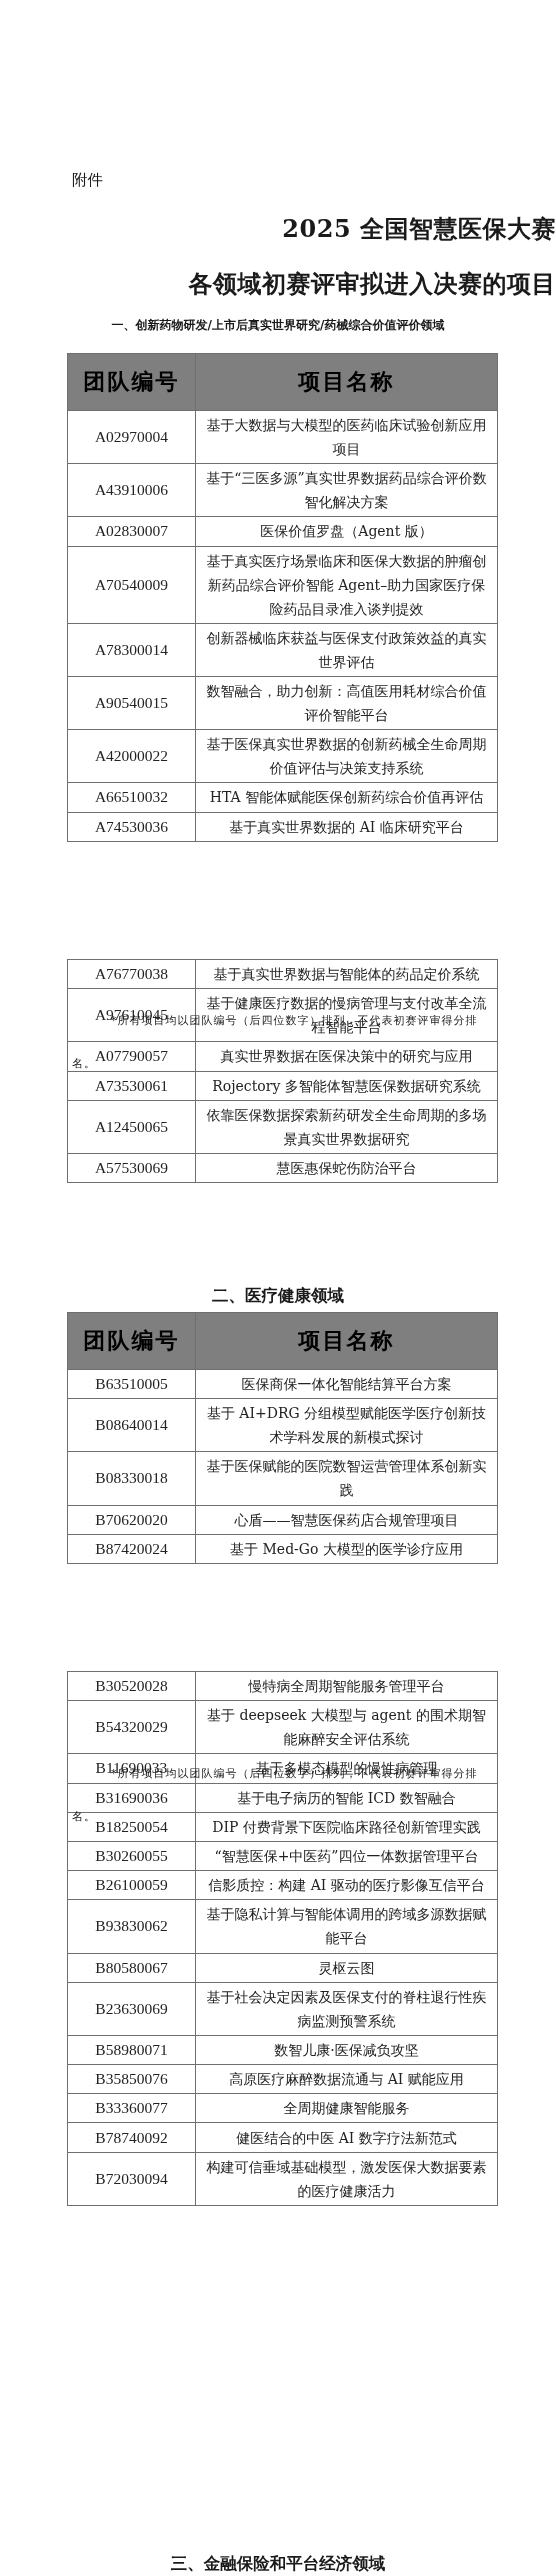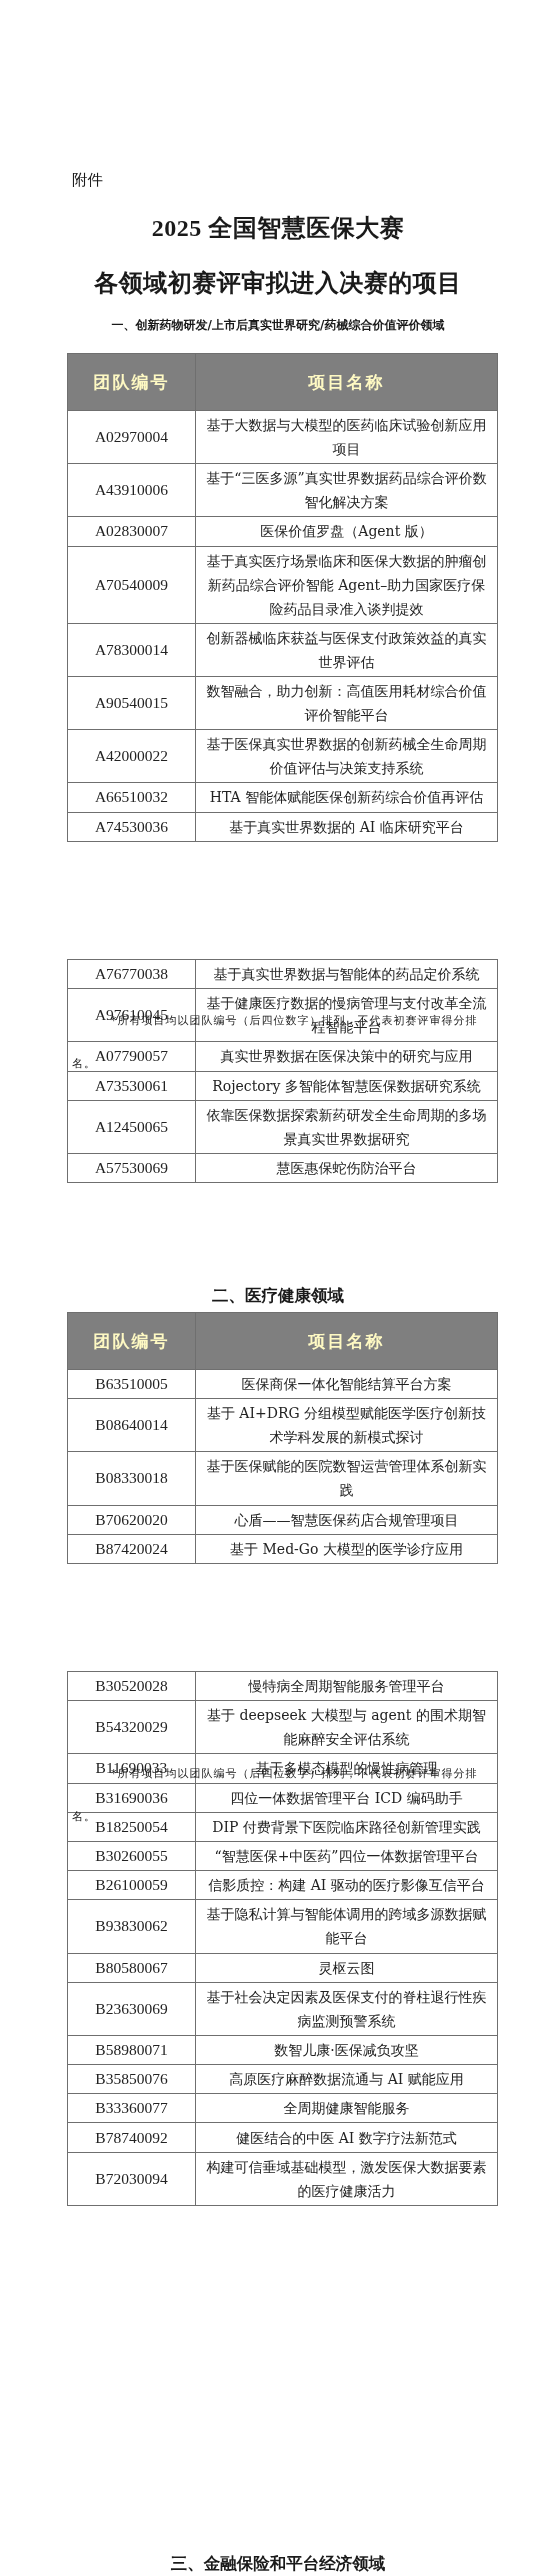--- a/index.html
+++ b/index.html
@@ -1,23 +1,23 @@
 <!DOCTYPE html>
 <html style="font-size:8.2px"><head>
 <meta charset="utf-8">
 <style>
   html, body { margin: 0; padding: 0; background: #ffffff; }
   body { width: 556px; font-family: "DejaVu Serif", "Liberation Serif", serif; color: #1a1a1a; }
   .page { position: relative; width: 556px; }
   .annex { position: absolute; left: 72px; font-size: 15.5px; font-family: "DejaVu Sans", sans-serif; }
-  .title { position: absolute; left: 0; width: 556px; text-align: center; font-size: 24px; font-weight: bold; line-height: 39px; letter-spacing: 0.5px; font-family: Liberation Serif, serif; }
+  .title { position: absolute; left: 0; width: 556px; text-align: right; font-size: 24px; font-weight: bold; line-height: 39px; letter-spacing: 0.5px; }
   .section-title { position: absolute; left: 0; width: 556px; text-align: center; font-size: 16.5px; font-weight: bold; font-family: "DejaVu Sans", sans-serif; }
   table.grid { position: absolute; left: 67px; width: 431px; border-collapse: collapse; table-layout: fixed; }
   table.grid th, table.grid td { border: 1px solid #6f6f6f; text-align: center; vertical-align: middle; }
-  table.grid th { background: #7f7f7f; color: #fef9c3; font-size: 17px; font-weight: bold; height: 54px; letter-spacing: 2.1px; font-family: Liberation Mono, monospace; }
+  table.grid th { background: #7f7f7f; color: #000000; font-size: 22px; font-weight: bold; height: 54px; letter-spacing: 2.1px; font-family: Liberation Mono, monospace; }
   table.grid td { font-size: 14px; line-height: 24px; padding: 2.1px 5.2px; color: #222; }
   table.grid td.code { width: 106px; font-size: 15.5px; font-family: "Liberation Serif", serif; padding: 0; }
   table.grid col.c1 { width: 128px; }
   .note { position: absolute; left: 72px; width: 415px; font-size: 11px; line-height: 43px; text-indent: 39px; letter-spacing: 1px; }
 </style>
 </head>
 <body>
 
 <div class="page" style="height:3931px;">
 
@@ -154,21 +154,21 @@
         <tr>
           <td class="code">B54320029</td>
           <td>基于 deepseek 大模型与 agent 的围术期智能麻醉安全评估系统</td>
         </tr>
         <tr>
           <td class="code">B11690033</td>
           <td>基于多模态模型的慢性病管理</td>
         </tr>
         <tr>
           <td class="code">B31690036</td>
-          <td>四位一体数据管理平台 ICD 编码助手</td>
+          <td>基于电子病历的智能 ICD 数智融合</td>
         </tr>
         <tr>
           <td class="code">B18250054</td>
           <td>DIP 付费背景下医院临床路径创新管理实践</td>
         </tr>
         <tr>
           <td class="code">B30260055</td>
           <td>“智慧医保+中医药”四位一体数据管理平台</td>
         </tr>
         <tr>

